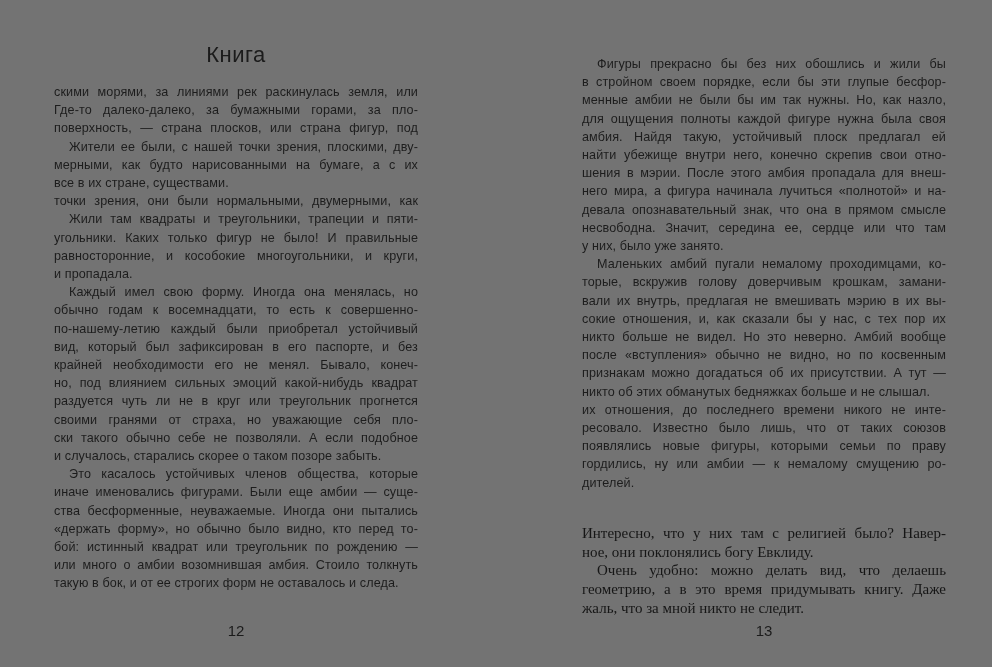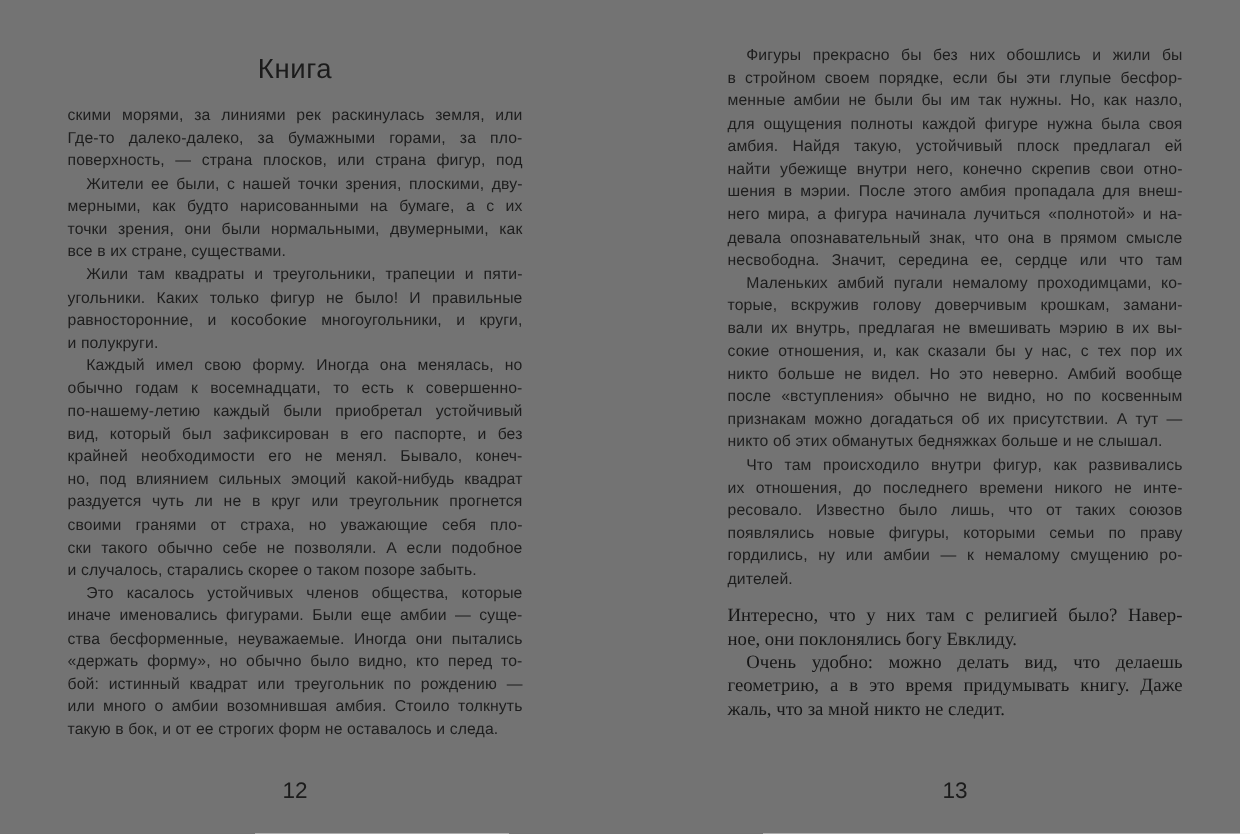--- a/index.html
+++ b/index.html
@@ -7,21 +7,21 @@
     position: relative;
     width: 992px;
     height: 667px;
     background: #737373;
     font-family: "Liberation Sans", sans-serif;
     color: #1d1d1d;
     overflow: hidden;
   }
   .column { position: absolute; width: 364px; }
   .column-left  { left: 54px;  top: 42px; }
-  .column-right { left: 582px; top: 35px; }
+  .column-right { left: 582px; top: 55px; }
 
   .page-title {
     font-size: 22px;
     font-weight: 400;
     letter-spacing: 0.5px;
     text-align: center;
     line-height: 26px;
     margin: 0 0 15px 0;
     color: #1b1b1b;
   }
@@ -35,35 +35,35 @@
     text-align-last: justify;
     -moz-text-align-last: justify;
     white-space: normal;
   }
   .line.last {
     text-align-last: left;
     -moz-text-align-last: left;
   }
   .line.indent { text-indent: 15px; }
 
-  .afterword { margin-top: 12px; }
+  .afterword { margin-top: 32px; }
   .afterword .line {
     font-family: "Liberation Serif", serif;
     font-size: 15px;
     line-height: 18.8px;
     letter-spacing: 0;
     color: #161616;
   }
 
   .page-number {
     position: absolute;
     top: 622px;
     width: 364px;
     text-align: center;
-    font-size: 18px;
+    font-size: 15px;
     color: #1b1b1b;
   }
   .page-number-left  { left: 54px; }
   .page-number-right { left: 582px; }
 </style>
 </head>
 <body>
 
 <div class="spread">
 
@@ -71,28 +71,28 @@
     <h1 class="page-title">Книга</h1>
     <div>
         <div class="para">
           <div class="line">скими морями, за линиями рек раскинулась земля, или</div>
           <div class="line">Где-то далеко-далеко, за бумажными горами, за пло-</div>
           <div class="line">поверхность, — страна плосков, или страна фигур, под</div>
         </div>
         <div class="para">
           <div class="line indent">Жители ее были, с нашей точки зрения, плоскими, дву-</div>
           <div class="line">мерными, как будто нарисованными на бумаге, а с их</div>
+          <div class="line last">все в их стране, существами.</div>
           <div class="line">точки зрения, они были нормальными, двумерными, как</div>
-          <div class="line last">все в их стране, существами.</div>
         </div>
         <div class="para">
           <div class="line indent">Жили там квадраты и треугольники, трапеции и пяти-</div>
           <div class="line">угольники. Каких только фигур не было! И правильные</div>
           <div class="line">равносторонние, и кособокие многоугольники, и круги,</div>
-          <div class="line last">и полукруги.</div>
+          <div class="line last">и пропадала.</div>
         </div>
         <div class="para">
           <div class="line indent">Каждый имел свою форму. Иногда она менялась, но</div>
           <div class="line">обычно годам к восемнадцати, то есть к совершенно-</div>
           <div class="line">по-нашему-летию каждый были приобретал устойчивый</div>
           <div class="line">вид, который был зафиксирован в его паспорте, и без</div>
           <div class="line">крайней необходимости его не менял. Бывало, конеч-</div>
           <div class="line">но, под влиянием сильных эмоций какой-нибудь квадрат</div>
           <div class="line">раздуется чуть ли не в круг или треугольник прогнется</div>
           <div class="line">своими гранями от страха, но уважающие себя пло-</div>
@@ -117,33 +117,33 @@
           <div class="line indent">Фигуры прекрасно бы без них обошлись и жили бы</div>
           <div class="line">в стройном своем порядке, если бы эти глупые бесфор-</div>
           <div class="line">менные амбии не были бы им так нужны. Но, как назло,</div>
           <div class="line">для ощущения полноты каждой фигуре нужна была своя</div>
           <div class="line">амбия. Найдя такую, устойчивый плоск предлагал ей</div>
           <div class="line">найти убежище внутри него, конечно скрепив свои отно-</div>
           <div class="line">шения в мэрии. После этого амбия пропадала для внеш-</div>
           <div class="line">него мира, а фигура начинала лучиться «полнотой» и на-</div>
           <div class="line">девала опознавательный знак, что она в прямом смысле</div>
           <div class="line">несвободна. Значит, середина ее, сердце или что там</div>
+          <div class="line last">у них, было уже занято.</div>
         </div>
         <div class="para">
           <div class="line indent">Маленьких амбий пугали немалому проходимцами, ко-</div>
           <div class="line">торые, вскружив голову доверчивым крошкам, замани-</div>
           <div class="line">вали их внутрь, предлагая не вмешивать мэрию в их вы-</div>
           <div class="line">сокие отношения, и, как сказали бы у нас, с тех пор их</div>
           <div class="line">никто больше не видел. Но это неверно. Амбий вообще</div>
           <div class="line">после «вступления» обычно не видно, но по косвенным</div>
           <div class="line">признакам можно догадаться об их присутствии. А тут —</div>
           <div class="line last">никто об этих обманутых бедняжках больше и не слышал.</div>
         </div>
         <div class="para">
-          <div class="line indent">Что там происходило внутри фигур, как развивались</div>
           <div class="line">их отношения, до последнего времени никого не инте-</div>
           <div class="line">ресовало. Известно было лишь, что от таких союзов</div>
           <div class="line">появлялись новые фигуры, которыми семьи по праву</div>
           <div class="line">гордились, ну или амбии — к немалому смущению ро-</div>
           <div class="line last">дителей.</div>
         </div>
       </div>
     <div class="afterword">
         <div class="para">
           <div class="line">Интересно, что у них там с религией было? Навер-</div>

